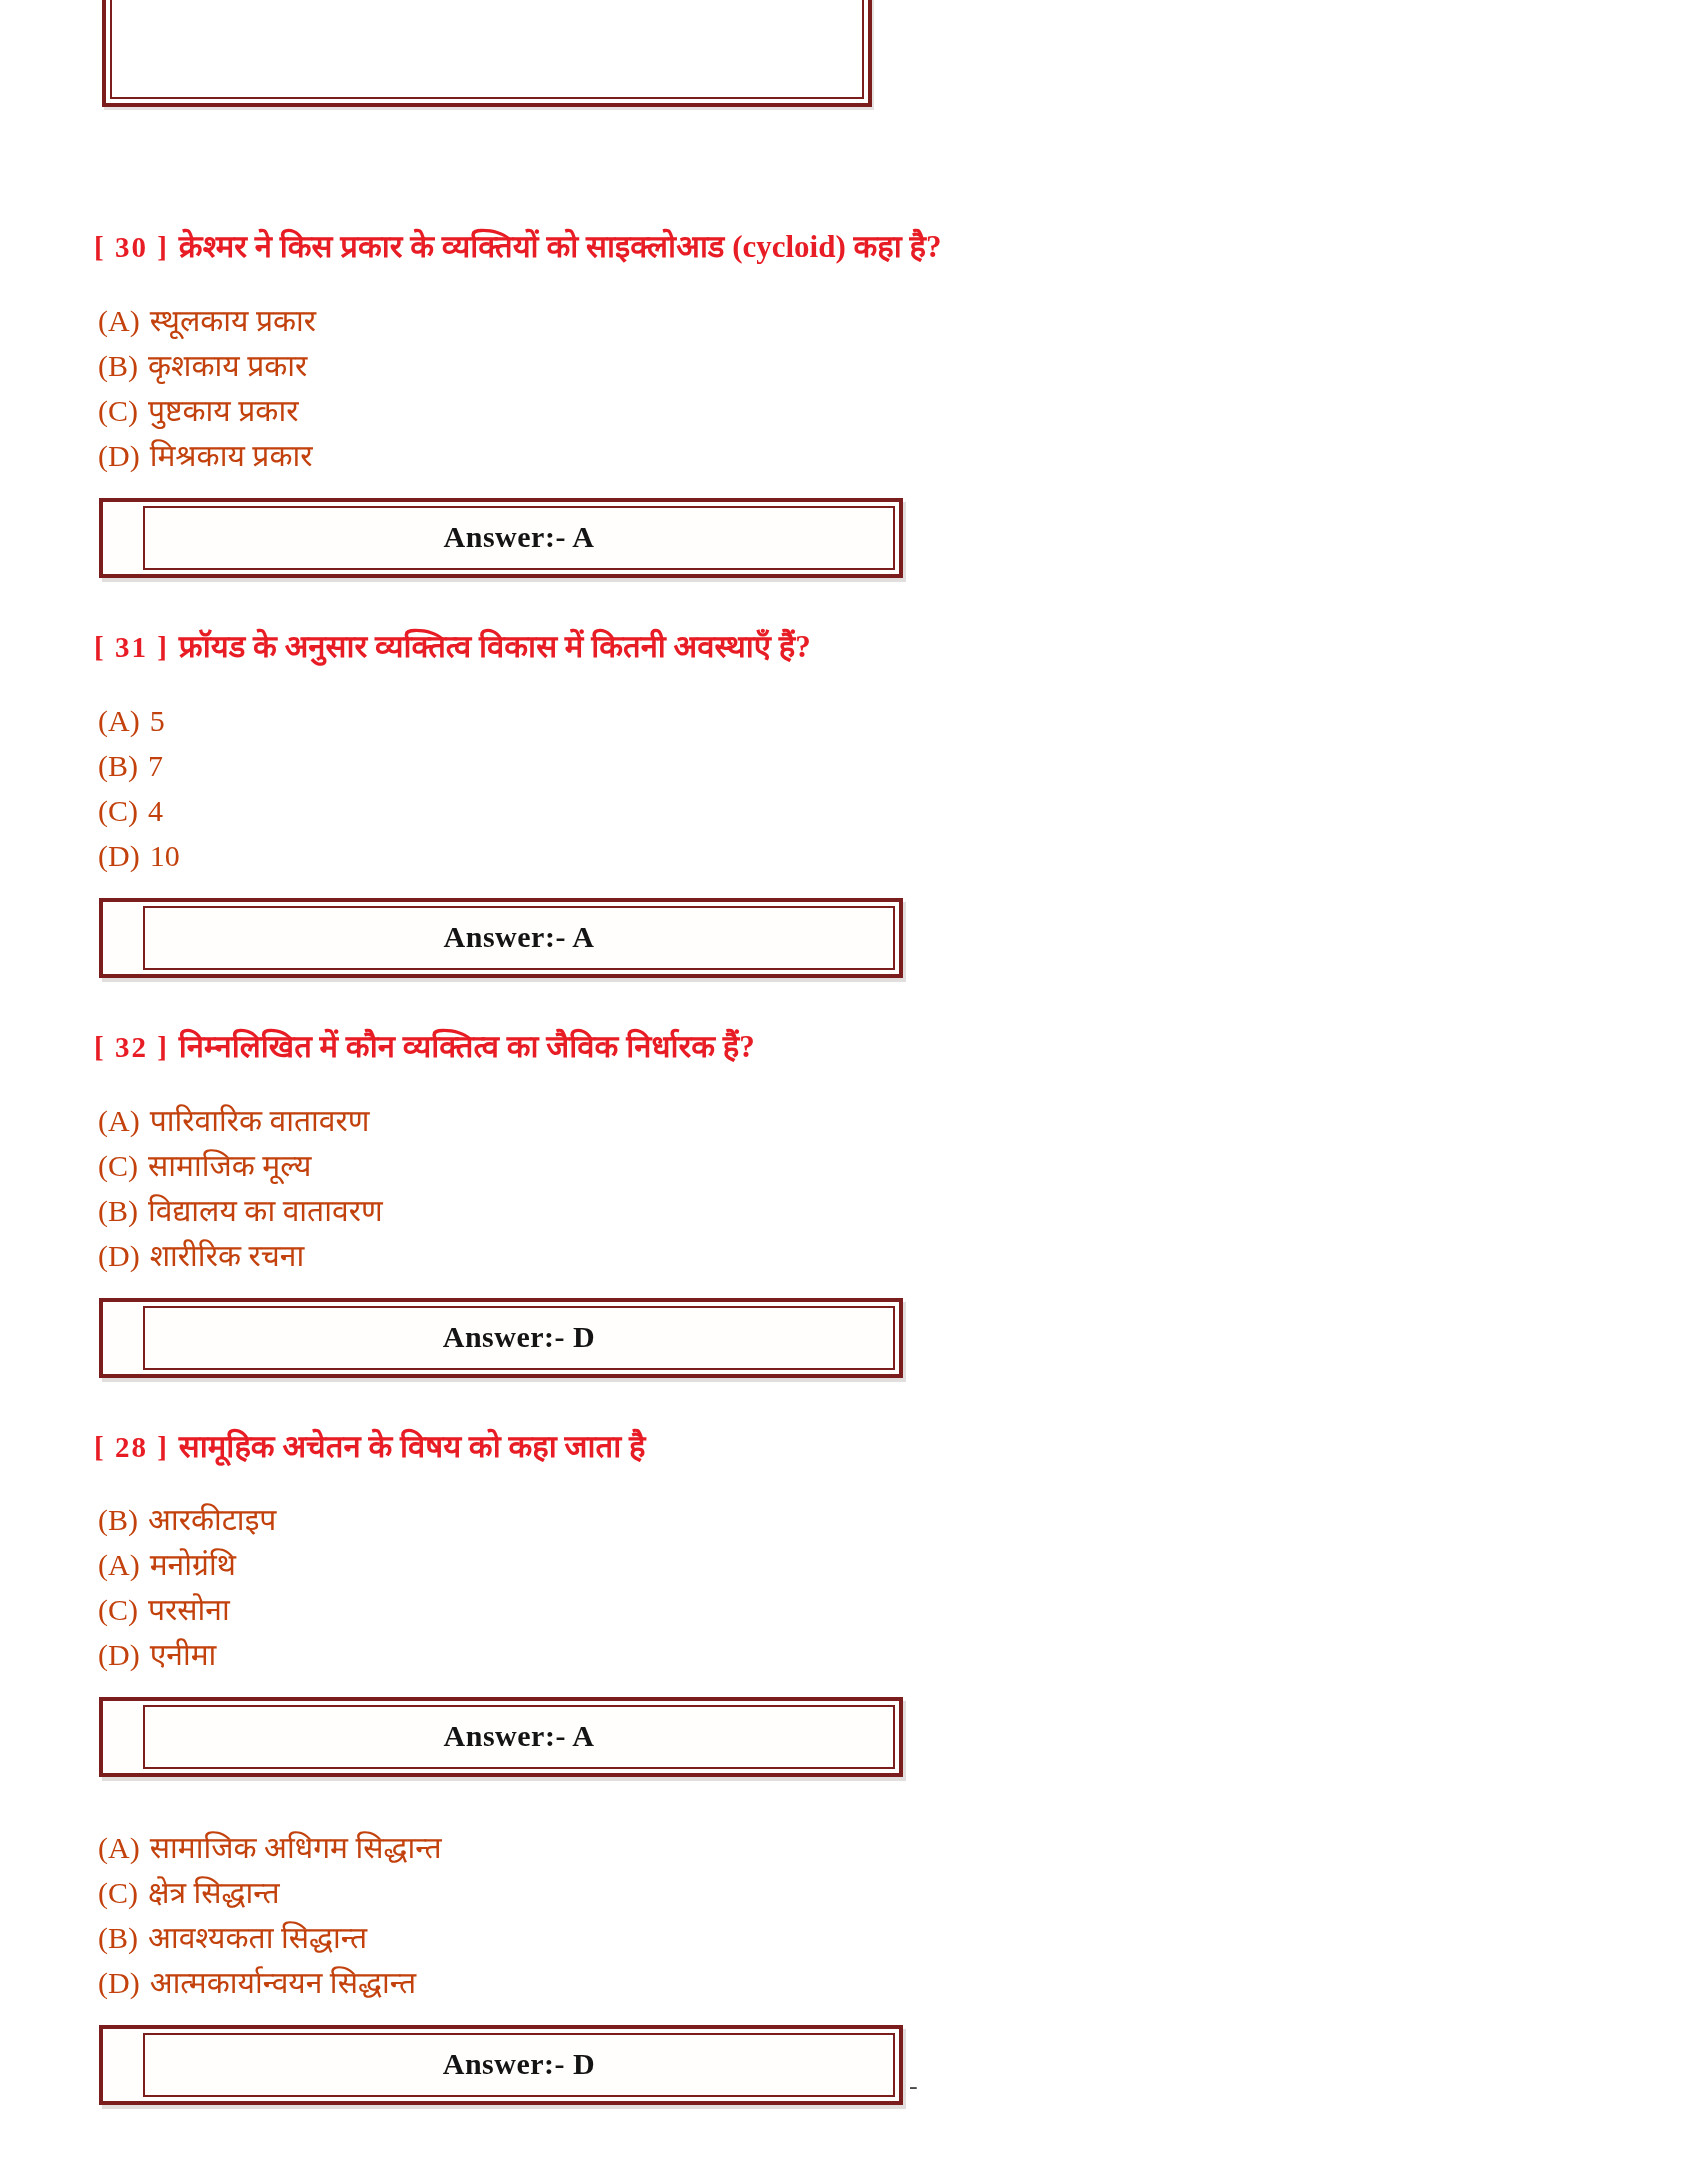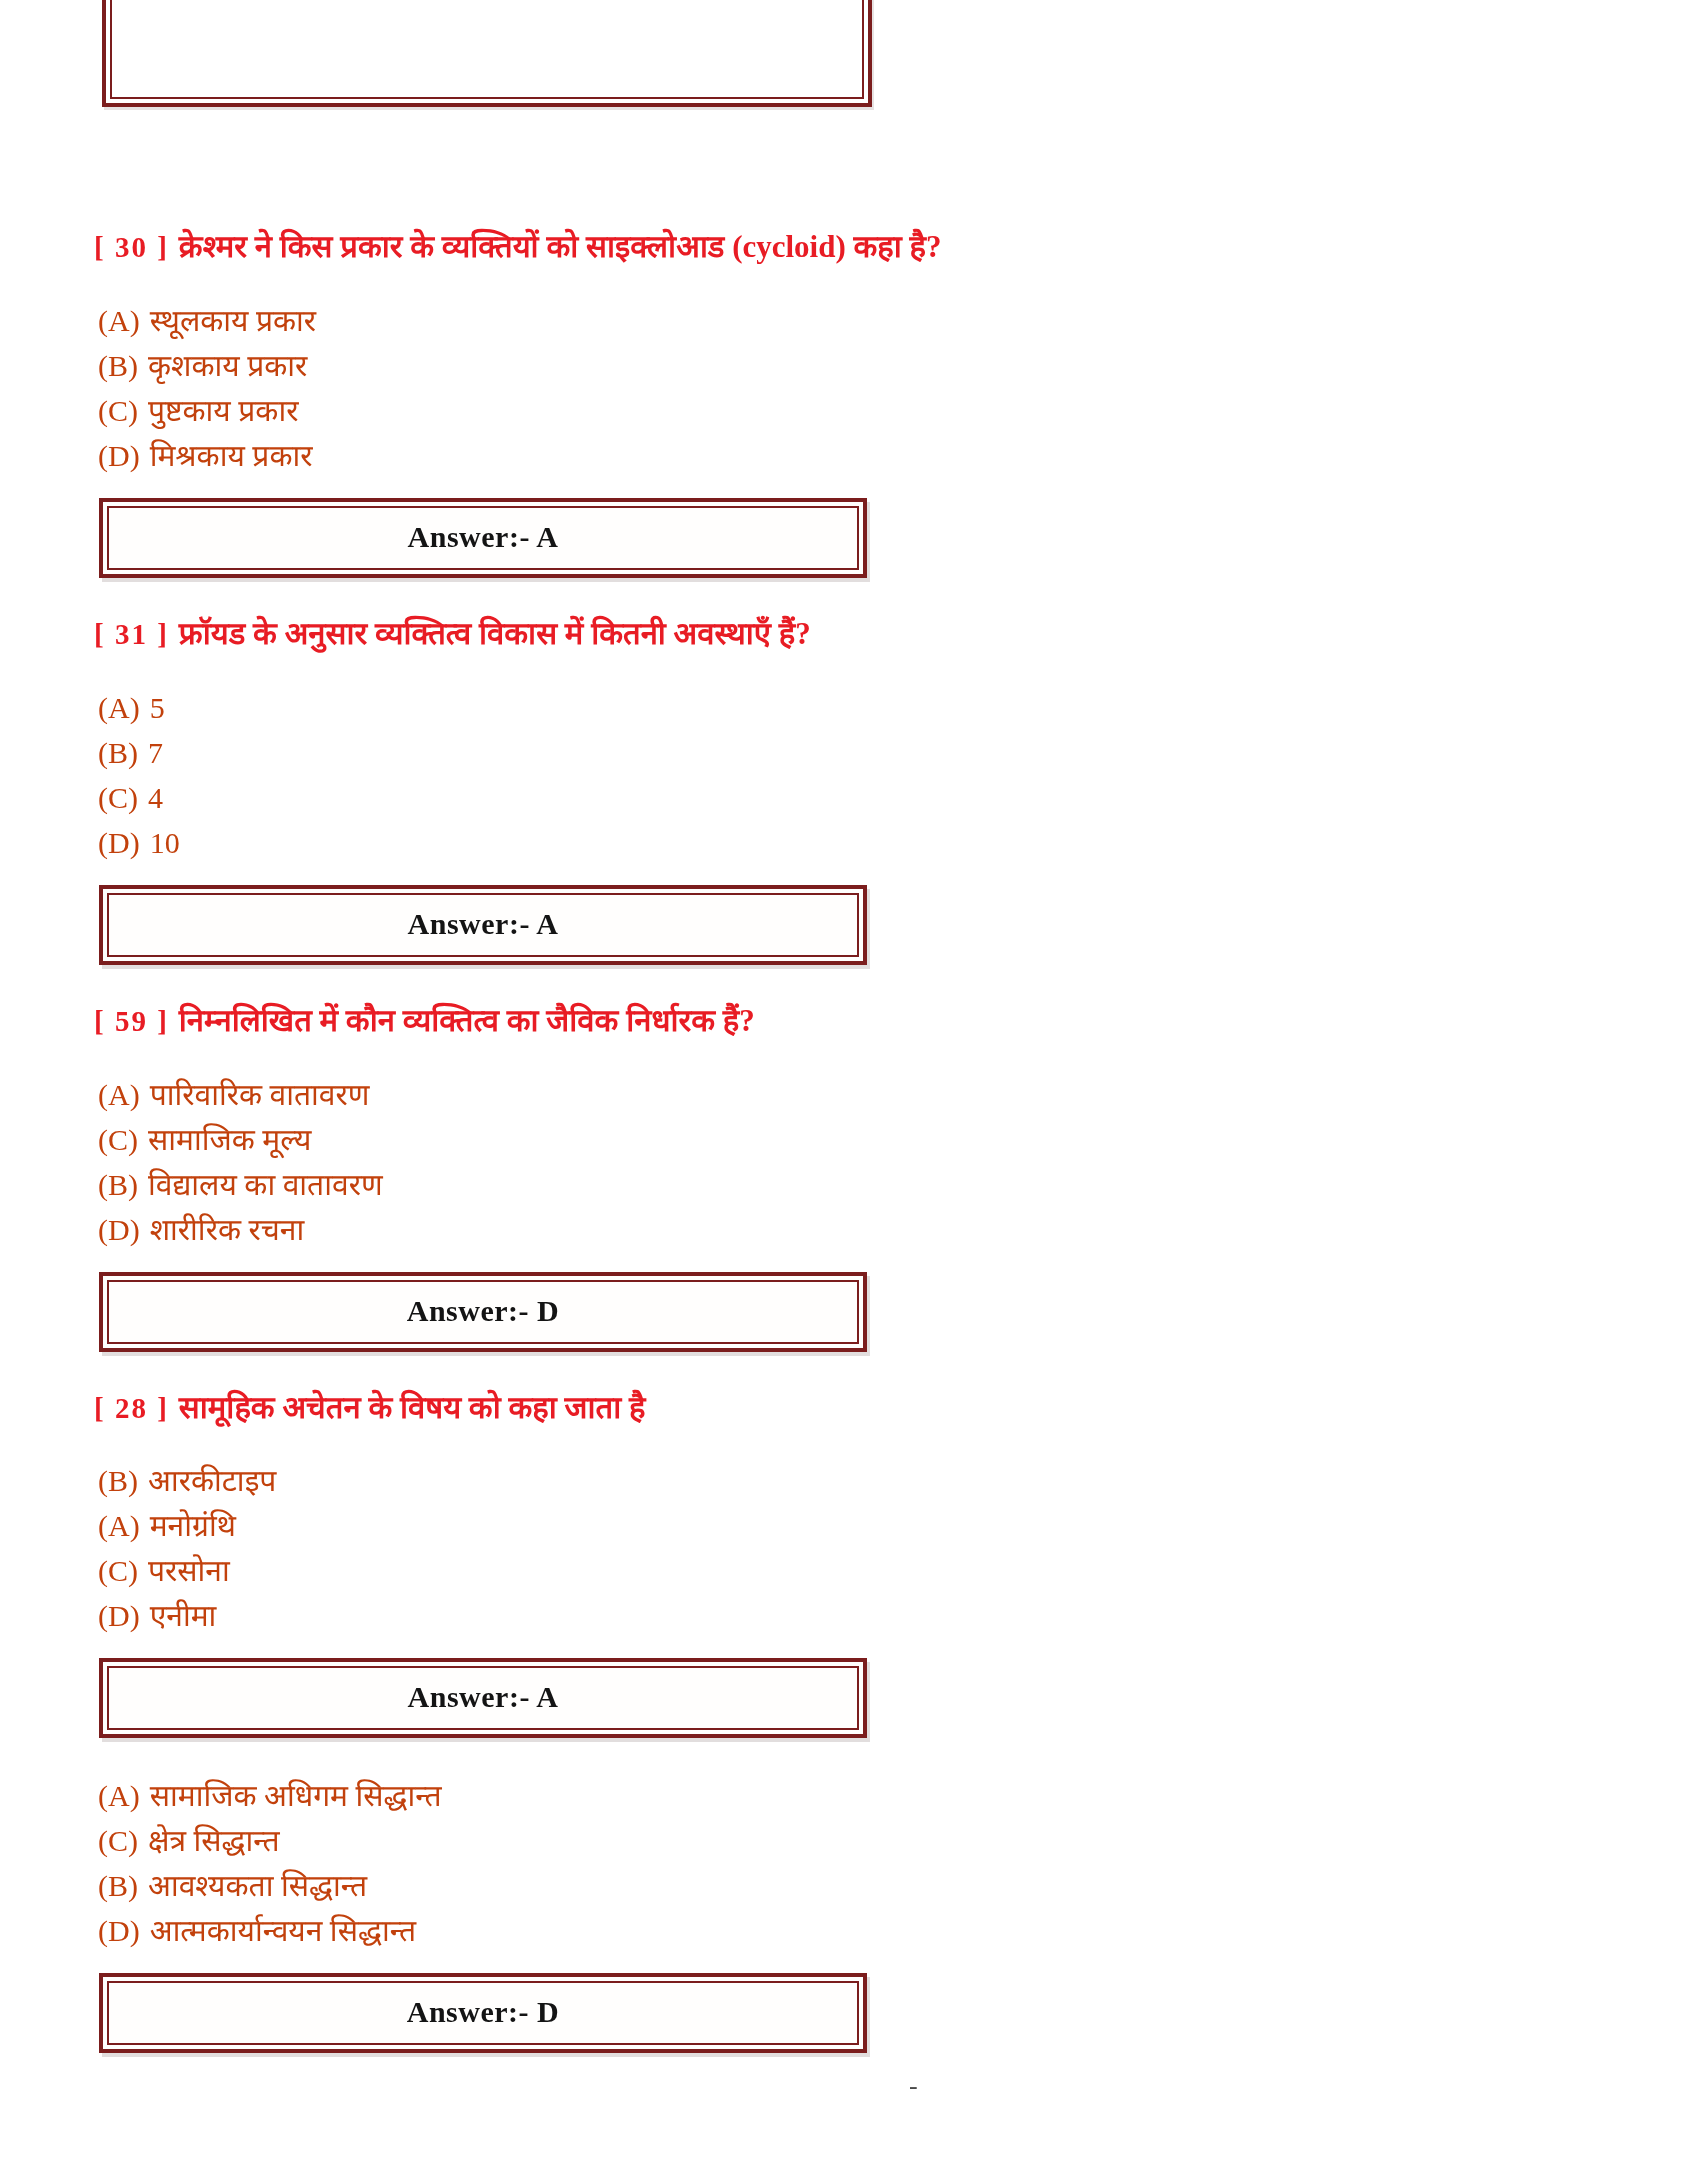--- a/index.html
+++ b/index.html
@@ -12,21 +12,22 @@
   }
   .page { position:absolute; inset:0; width:1683px; height:1772px; }
 
   
   .abox {
     position:relative;
     width:760px;
     border:4px solid #7b1d1d;
     background:#fffefd;
     box-shadow:3px 4px 0 #e2dede;
-    margin:20px 0 35px 5px;
+    margin:20px 0 48px 5px;
+    padding-left:36px;
   }
   .abox-inner {
     margin:4px;
     border:2px solid #7b1d1d;
     text-align:center;
     padding:12px 0 14px 0;
     font-weight:bold;
     font-size:30px;
     color:#141414;
     letter-spacing:0.5px;
@@ -114,21 +115,21 @@
         <div class="option"><span class="opt-label">(B)</span><span>7</span></div>
         <div class="option"><span class="opt-label">(C)</span><span>4</span></div>
         <div class="option"><span class="opt-label">(D)</span><span>10</span></div>
       </div>
       <div class="abox">
         <div class="abox-inner">Answer:- A</div>
       </div>
     </section>
 
     <section class="qsection">
-      <h2 class="q-title"><span class="q-num">[ 59 ]</span><span>निम्नलिखित में कौन व्यक्तित्व का जैविक निर्धारक हैं?</span></h2>
+      <h2 class="q-title"><span class="q-num">[ 32 ]</span><span>निम्नलिखित में कौन व्यक्तित्व का जैविक निर्धारक हैं?</span></h2>
       <div class="options">
         <div class="option"><span class="opt-label">(A)</span><span>पारिवारिक वातावरण</span></div>
         <div class="option"><span class="opt-label">(C)</span><span>सामाजिक मूल्य</span></div>
         <div class="option"><span class="opt-label">(B)</span><span>विद्यालय का वातावरण</span></div>
         <div class="option"><span class="opt-label">(D)</span><span>शारीरिक रचना</span></div>
       </div>
       <div class="abox">
         <div class="abox-inner">Answer:- D</div>
       </div>
     </section>

